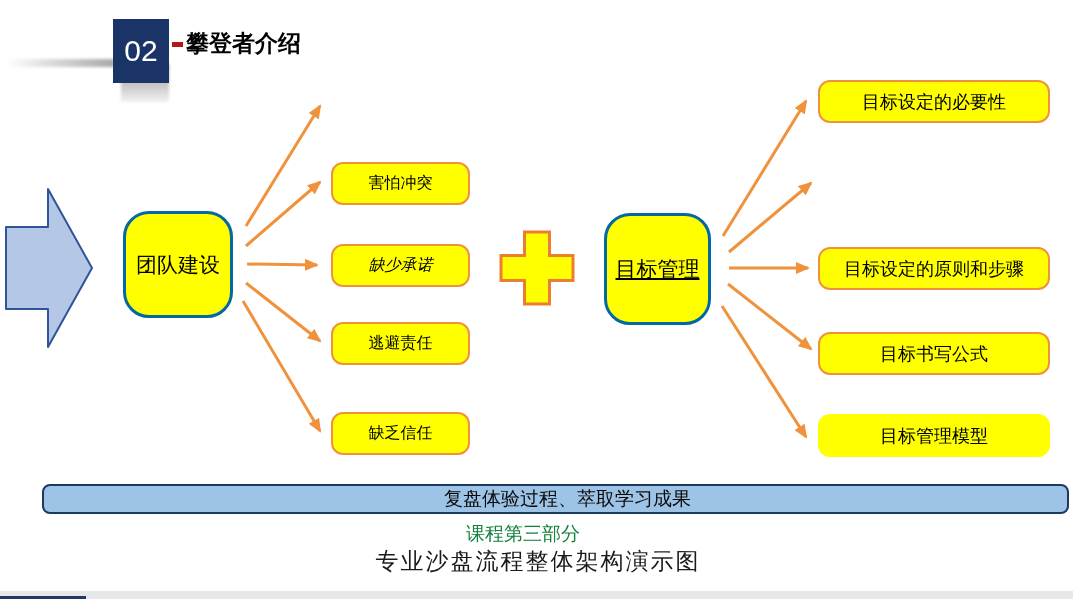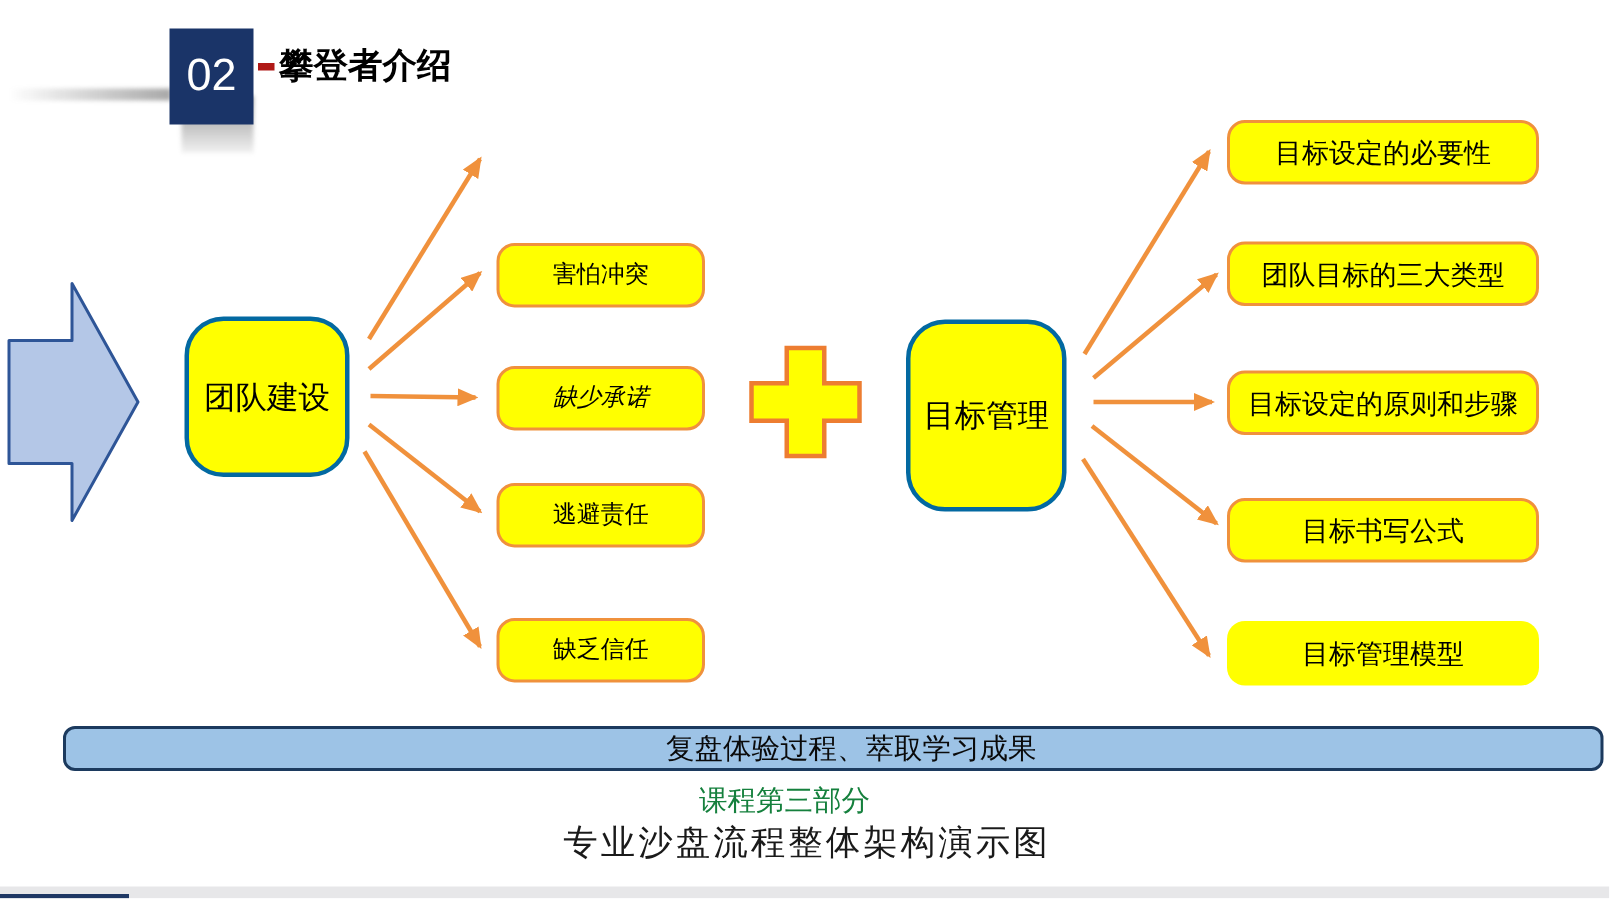--- a/index.html
+++ b/index.html
@@ -22,27 +22,27 @@
   
   .overlay{position:absolute;left:0;top:0;width:1073px;height:599px;}
   .connector{stroke:#F0913C;stroke-width:3;fill:none;}
   .block-arrow{fill:#B4C7E7;stroke:#2E5597;stroke-width:2;stroke-linejoin:round;}
   .plus{fill:#FFFF00;stroke:#ED7D31;stroke-width:3;stroke-linejoin:miter;}
 
   
   .node{position:absolute;background:#FFFF00;border:3px solid #0369a1;border-radius:26px;
         display:flex;align-items:center;justify-content:center;font-size:21px;color:#000;box-sizing:border-box;}
   .node-left{left:123px;top:211px;width:110px;height:107px;}
-  .node-right{left:604px;top:213px;width:107px;height:128px;}
+  .node-right{left:604px;top:213px;width:107px;height:112px;text-decoration:underline;}
 
   
   .item{position:absolute;background:#FFFF00;border:2.5px solid #F0913C;border-radius:12px;
         display:flex;align-items:center;justify-content:center;color:#000;box-sizing:border-box;}
   .left-item{left:331px;width:139px;height:43px;font-size:16px;}
-  .right-item{left:818px;width:208px;height:43px;font-size:18px;}
+  .right-item{left:818px;width:232px;height:43px;font-size:18px;}
   .li0{top:80px;}.li1{top:162px;}.li2{top:244px;font-style:italic;}.li3{top:322px;}.li4{top:412px;}
   .ri0{top:80px;}.ri1{top:161px;}.ri2{top:247px;}.ri3{top:332px;}.ri4{top:414px;}
   .no-border{border:none;}
   .underlined{text-decoration-color:#C0504D;text-underline-offset:4px;}
 
   
   .banner{position:absolute;left:42px;top:484px;width:1027px;height:30px;background:#9DC3E6;
           border:2px solid #1C3A5E;border-radius:8px;box-sizing:border-box;
           display:flex;align-items:center;justify-content:center;font-size:19px;color:#0a0a0a;padding-left:24px;}
   .caption1{position:absolute;left:0;top:521px;width:1046px;text-align:center;font-size:19px;color:#15803d;}
@@ -89,21 +89,20 @@
 
   <div class="node node-left">团队建设</div>
   <div class="node node-right">目标管理</div>
 
   <div class="item left-item li1">害怕冲突</div>
   <div class="item left-item li2">缺少承诺</div>
   <div class="item left-item li3">逃避责任</div>
   <div class="item left-item li4">缺乏信任</div>
 
   <div class="item right-item ri0">目标设定的必要性</div>
-  <div class="item right-item ri1">团队目标的三大类型</div>
   <div class="item right-item ri2">目标设定的原则和步骤</div>
   <div class="item right-item ri3">目标书写公式</div>
   <div class="item right-item ri4 no-border underlined">目标管理模型</div>
 
   <div class="banner">复盘体验过程、萃取学习成果</div>
   <div class="caption1">课程第三部分</div>
   <div class="caption2">专业沙盘流程整体架构演示图</div>
 
   <div class="gray-strip"></div>
   <div class="navy-strip"></div>

